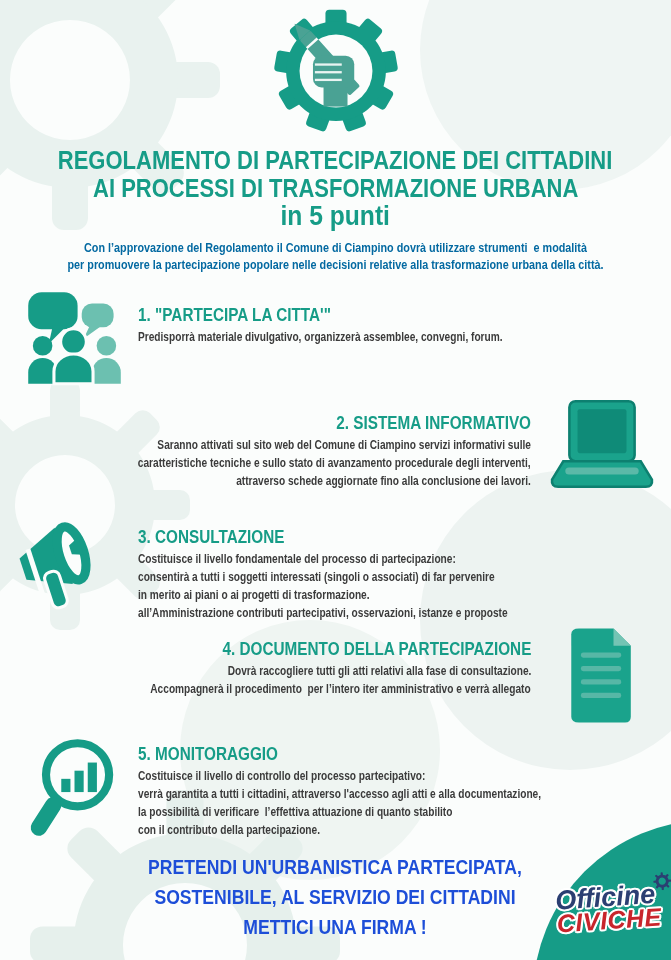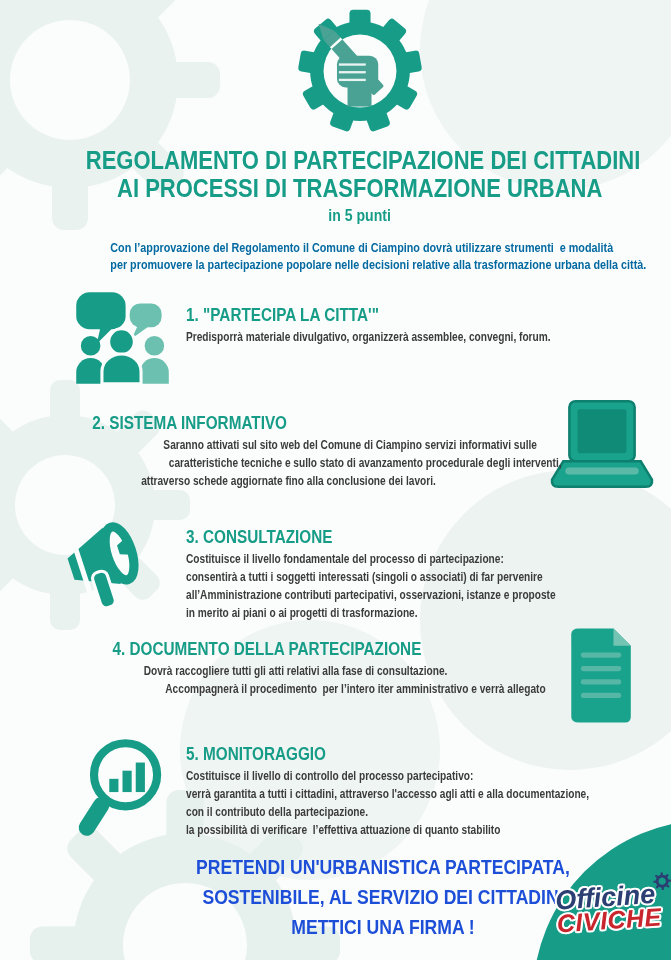--- a/index.html
+++ b/index.html
@@ -3,43 +3,43 @@
 <meta charset="utf-8">
 <style>
   html,body{margin:0;padding:0;}
   body{background:#ffffff;}
   .poster{
     position:relative;width:671px;height:960px;overflow:hidden;
     background:#fbfdfc;font-family:"Liberation Sans",sans-serif;
   }
   .wm{position:absolute;z-index:0;}
   .blobwm{position:absolute;border-radius:50%;z-index:0;}
-  .content{position:absolute;inset:0;z-index:2;margin-left:48px;}
+  .content{position:absolute;inset:0;z-index:2;}
 
   .fit{display:inline-block;white-space:pre;transform:scaleX(var(--sx,.85));}
   .o-left .fit{transform-origin:0 50%;}
   .o-right .fit{transform-origin:100% 50%;}
   .o-center .fit{transform-origin:50% 50%;}
 
   .toplogo{position:absolute;top:2px;left:50%;transform:translateX(-50%);}
 
   .titleblk{position:absolute;top:146px;left:0;right:0;text-align:center;color:#169c87;}
   .titleblk .t{display:block;font-weight:bold;font-size:25px;line-height:28px;--sx:.88;}
-  .titleblk .t3{font-size:16px;}
+  .titleblk .t3{font-size:28px;}
 
   .introblk{position:absolute;top:239px;left:0;right:0;text-align:center;
     color:#0369a1;font-weight:bold;font-size:13.5px;line-height:17px;}
   .introblk .fit{--sx:.8;}
 
   .sec{position:absolute;left:10px;right:10px;display:flex;align-items:flex-start;}
   .sec .iconbox{flex:none;display:flex;justify-content:center;}
   .sec .txt{flex:1;min-width:0;}
   .sec .head{display:block;color:#169c87;font-weight:bold;font-size:18px;line-height:22px;margin-bottom:2px;--sx:.85;}
   .sec .bl{display:block;color:#3b3b3b;font-weight:bold;font-size:13px;line-height:18px;--sx:.78;}
-  .sec.right .txt{text-align:left;padding-right:12px;}
+  .sec.right .txt{text-align:right;padding-right:12px;}
 
   .s1{top:288px;} .s1 .iconbox{width:128px;} .s1 .txt{padding-top:16px;}
   .s2{top:398px;} .s2 .iconbox{width:118px;} .s2 .txt{padding-top:14px;}
   .s3{top:512px;} .s3 .iconbox{width:128px;} .s3 .txt{padding-top:14px;}
   .s4{top:622px;} .s4 .iconbox{width:118px;} .s4 .txt{padding-top:16px;}
   .s5{top:732px;} .s5 .iconbox{width:128px;} .s5 .txt{padding-top:11px;}
 
   .cta{position:absolute;top:852px;left:30px;width:610px;text-align:center;
     color:#1d4ed8;font-weight:bold;font-size:20px;line-height:30px;}
   .cta .fit{--sx:.88;}
@@ -181,22 +181,22 @@
             <ellipse cx="58" cy="41" rx="12" ry="27" fill="#fbfdfc" stroke="#169c87" stroke-width="9"></ellipse>
             <polygon points="58,33 69,28 69,46 58,42" fill="#169c87"></polygon>
             <rect x="25" y="52" width="15" height="36" rx="6" fill="#169c87" stroke="#fbfdfc" stroke-width="3"></rect>
           </g>
         </svg>
       </div>
       <div class="txt">
         <span class="head"><span class="fit">3. CONSULTAZIONE</span></span>
         <span class="bl"><span class="fit">Costituisce il livello fondamentale del processo di partecipazione:</span></span>
         <span class="bl"><span class="fit">consentirà a tutti i soggetti interessati (singoli o associati) di far pervenire</span></span>
+        <span class="bl"><span class="fit">in merito ai piani o ai progetti di trasformazione.</span></span>
         <span class="bl"><span class="fit">all’Amministrazione contributi partecipativi, osservazioni, istanze e proposte</span></span>
-        <span class="bl"><span class="fit">in merito ai piani o ai progetti di trasformazione.</span></span>
       </div>
     </div>
 
     <div class="sec s4 right o-right">
       <div class="txt">
         <span class="head"><span class="fit">4. DOCUMENTO DELLA PARTECIPAZIONE</span></span>
         <span class="bl"><span class="fit">Dovrà raccogliere tutti gli atti relativi alla fase di consultazione.</span></span>
         <span class="bl"><span class="fit">Accompagnerà il procedimento  per l’intero iter amministrativo e verrà allegato</span></span>
       </div>
       <div class="iconbox">
@@ -218,22 +218,22 @@
           <rect x="40" y="46" width="9" height="13" fill="#169c87"></rect>
           <rect x="53" y="38" width="9" height="21" fill="#169c87"></rect>
           <rect x="66" y="30" width="9" height="29" fill="#169c87"></rect>
           <line x1="32" y1="72" x2="18" y2="94" stroke="#169c87" stroke-width="16" stroke-linecap="round"></line>
         </svg>
       </div>
       <div class="txt">
         <span class="head"><span class="fit">5. MONITORAGGIO</span></span>
         <span class="bl"><span class="fit">Costituisce il livello di controllo del processo partecipativo:</span></span>
         <span class="bl"><span class="fit">verrà garantita a tutti i cittadini, attraverso l'accesso agli atti e alla documentazione,</span></span>
+        <span class="bl"><span class="fit">la possibilità di verificare  l’effettiva attuazione di quanto stabilito</span></span>
         <span class="bl"><span class="fit">con il contributo della partecipazione.</span></span>
-        <span class="bl"><span class="fit">la possibilità di verificare  l’effettiva attuazione di quanto stabilito</span></span>
       </div>
     </div>
 
     <div class="cta o-center">
       <span class="fit" style="display:block">PRETENDI UN'URBANISTICA PARTECIPATA,</span>
       <span class="fit" style="display:block">SOSTENIBILE, AL SERVIZIO DEI CITTADINI</span>
       <span class="fit" style="display:block">METTICI UNA FIRMA !</span>
     </div>
 
   </div>

